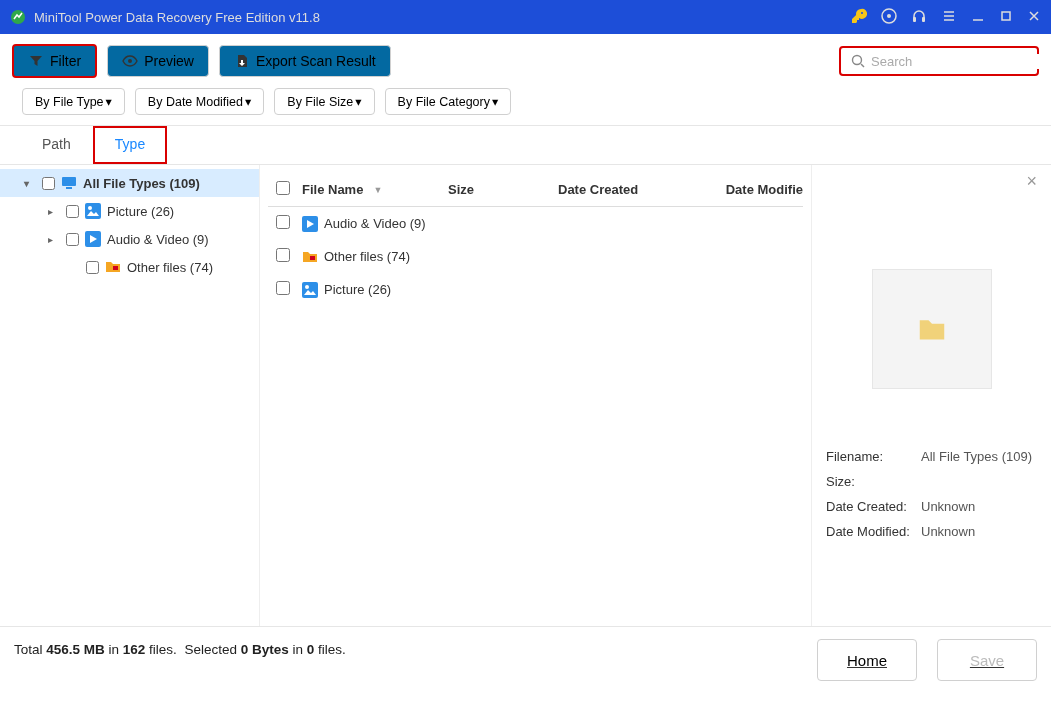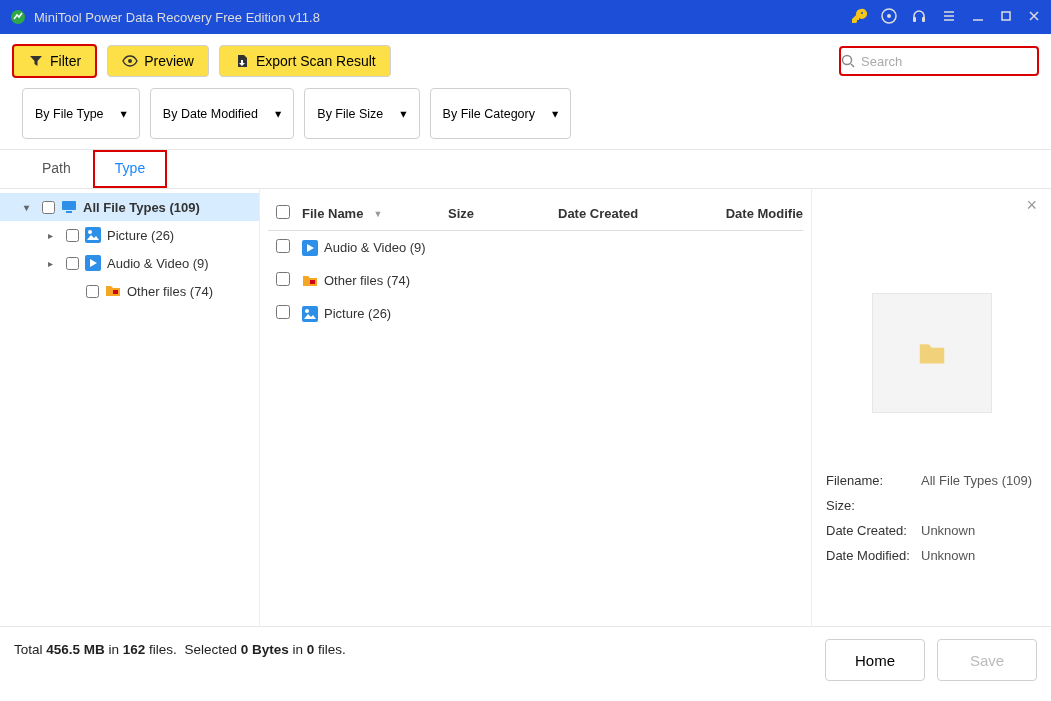--- a/index.html
+++ b/index.html
@@ -3,27 +3,27 @@
 <meta charset="utf-8">
 <style>
 * { box-sizing: border-box; margin: 0; padding: 0; }
 body { font-family: -apple-system, "Segoe UI", Arial, sans-serif; font-size: 13px; color: #333; background: #fff; width: 1051px; height: 701px; overflow: hidden; display: flex; flex-direction: column; }
 .titlebar { background: #1d4ed8; height: 34px; display: flex; align-items: center; padding: 0 10px; color: #ddd; }
 .titlebar .logo { width: 16px; height: 16px; margin-right: 8px; }
 .titlebar .title { font-size: 13px; flex: 1; }
 .titlebar .tb-icons { display: flex; gap: 14px; align-items: center; color: #ddd; }
 .titlebar .tb-icons span, .titlebar .tb-icons svg { cursor: pointer; }
 .toolbar { padding: 10px 12px 0 12px; display: flex; align-items: center; gap: 10px; }
-.btn { border: 1px solid #d0d0d0; background: #fde047; border-radius: 4px; padding: 7px 14px; font-size: 14px; cursor: pointer; display: inline-flex; align-items: center; gap: 6px; }
+.btn { border: 1px solid #d0d0d0; background: #0369a1; border-radius: 4px; padding: 7px 14px; font-size: 14px; cursor: pointer; display: inline-flex; align-items: center; gap: 6px; }
 .btn.highlight { border: 2px solid #d90000; }
-.search-wrap { margin-left: auto; width: 200px; border: 2px solid #d90000; border-radius: 4px; padding: 5px 10px; display: flex; align-items: center; gap: 6px; color: #888; justify-content: center; }
+.search-wrap { margin-left: auto; width: 200px; border: 2px solid #d90000; border-radius: 4px; padding: 5px 10px; display: flex; align-items: center; gap: 6px; color: #888; }
 .search-wrap input { border: none; outline: none; flex: 1; font-size: 13px; color: #333; }
 .search-wrap input::placeholder { color: #aaa; }
 .filterrow { padding: 10px 22px; display: flex; gap: 10px; border-bottom: 1px solid #e6e6e6; }
-.dropbtn { border: 1px solid #d0d0d0; background: #fff; border-radius: 4px; padding: 17px 12px; font-size: 12.5px; cursor: pointer; display: inline-flex; align-items: center; gap: 17px; }
+.dropbtn { border: 1px solid #d0d0d0; background: #fff; border-radius: 4px; padding: 5px 12px; font-size: 12.5px; cursor: pointer; display: inline-flex; align-items: center; gap: 2px; }
 .tabs { display: flex; border-bottom: 1px solid #e6e6e6; padding: 0 20px; }
 .tab { padding: 10px 22px; font-size: 14px; cursor: pointer; color: #555; }
 .tab.active { color: #1a88ff; border-bottom: 2px solid #1a88ff; }
 .tab.highlight { outline: 2px solid #d90000; outline-offset: -2px; }
 .main { display: flex; flex: 1; overflow: hidden; }
 .tree { width: 260px; border-right: 1px solid #eee; padding-top: 4px; }
 .tree-row { display: flex; align-items: center; gap: 6px; padding: 6px 8px 6px 24px; font-size: 13px; cursor: pointer; }
 .tree-row.active { background: #d8ecff; font-weight: 600; }
 .tree-row .expander { width: 12px; font-size: 10px; color: #666; }
 .tree-row .cb { width: 13px; height: 13px; }
@@ -43,21 +43,21 @@
 .detail { width: 240px; border-left: 1px solid #eee; padding: 14px 14px; position: relative; font-size: 13px; }
 .detail .close { position: absolute; right: 14px; top: 6px; font-size: 18px; color: #999; cursor: pointer; }
 .detail .thumb { width: 120px; height: 120px; background: #f4f4f4; border: 1px solid #e6e6e6; display:flex; align-items:center; justify-content:center; margin: 90px auto 60px auto; }
 .detail .kv { display: flex; margin-bottom: 10px; }
 .detail .kv .k { width: 95px; color: #333; }
 .detail .kv .v { color: #555; }
 .statusbar { border-top: 1px solid #e6e6e6; padding: 12px 14px 20px 14px; display: flex; align-items: flex-start; }
 .status-left { font-size: 13.5px; color: #222; line-height: 1.7; }
 .status-left b { font-weight: 700; }
 .status-left a { color: #1a6fcc; text-decoration: underline; font-size: 13px; }
-.status-right { margin-left: auto; display: flex; gap: 12px; }
+.status-right { margin-left: auto; display: flex; gap: 20px; text-decoration: underline; }
 .bigbtn { width: 100px; height: 42px; border: 1px solid #d0d0d0; background: #fff; border-radius: 4px; font-size: 15px; cursor: pointer; }
 .bigbtn:disabled { color: #bbb; cursor: default; }
 input[type=checkbox]{ width:14px; height:14px;}
 </style>
 </head>
 <body>
 
 <div class="titlebar">
   <span class="logo">
     <svg viewBox="0 0 16 16">

